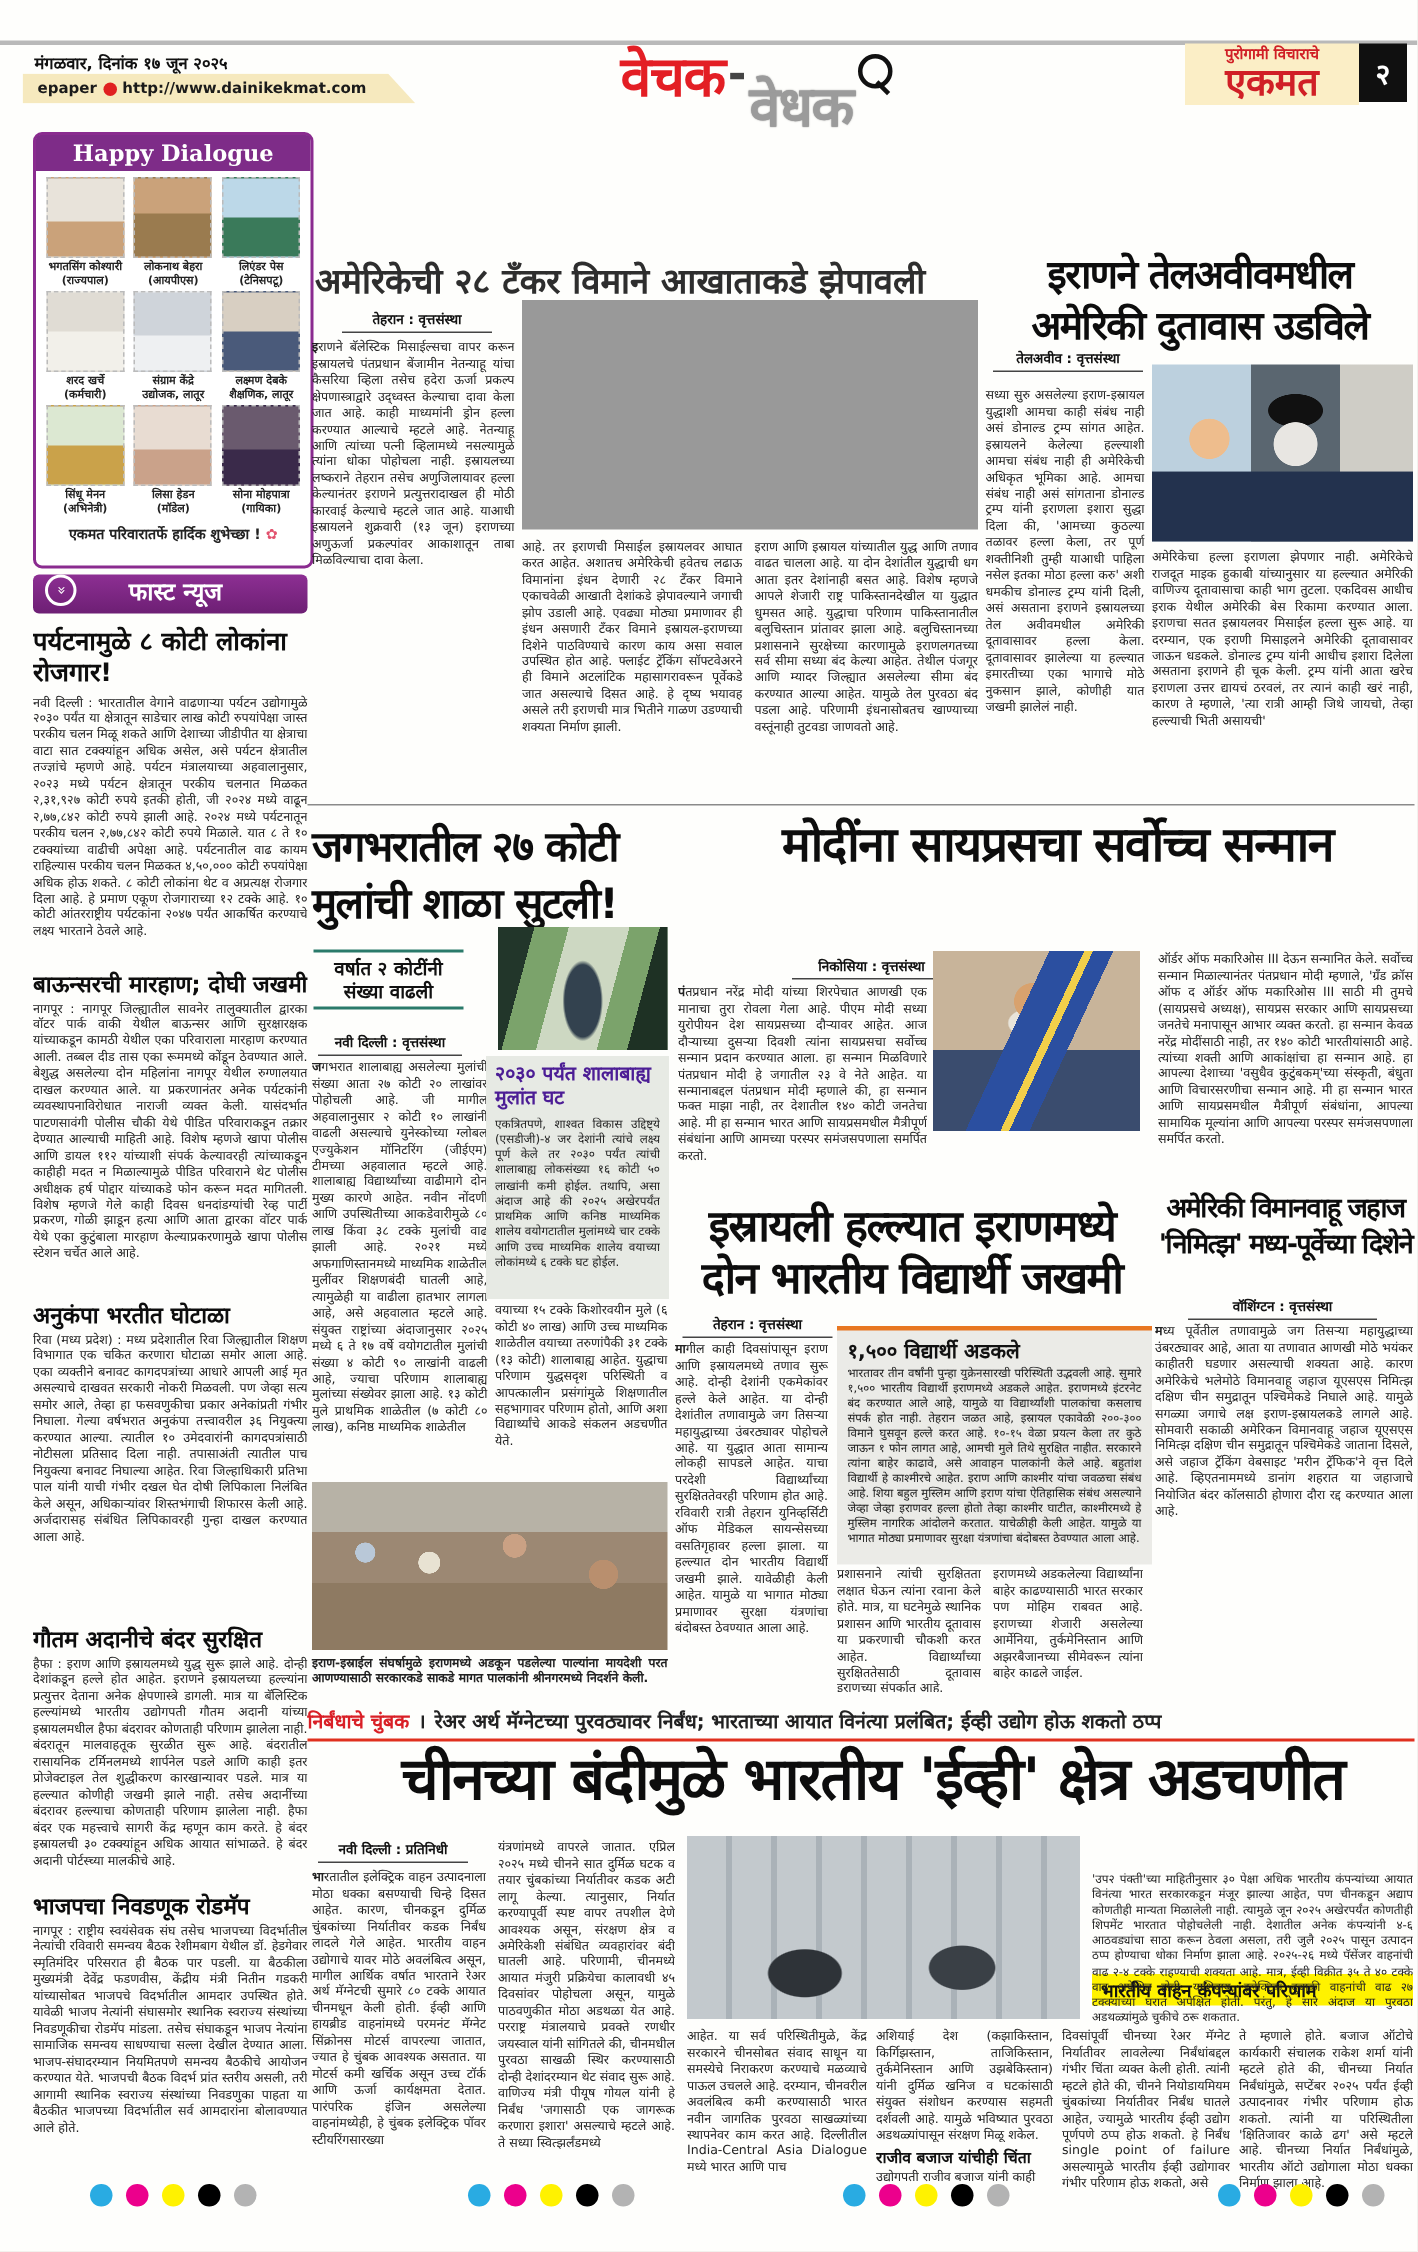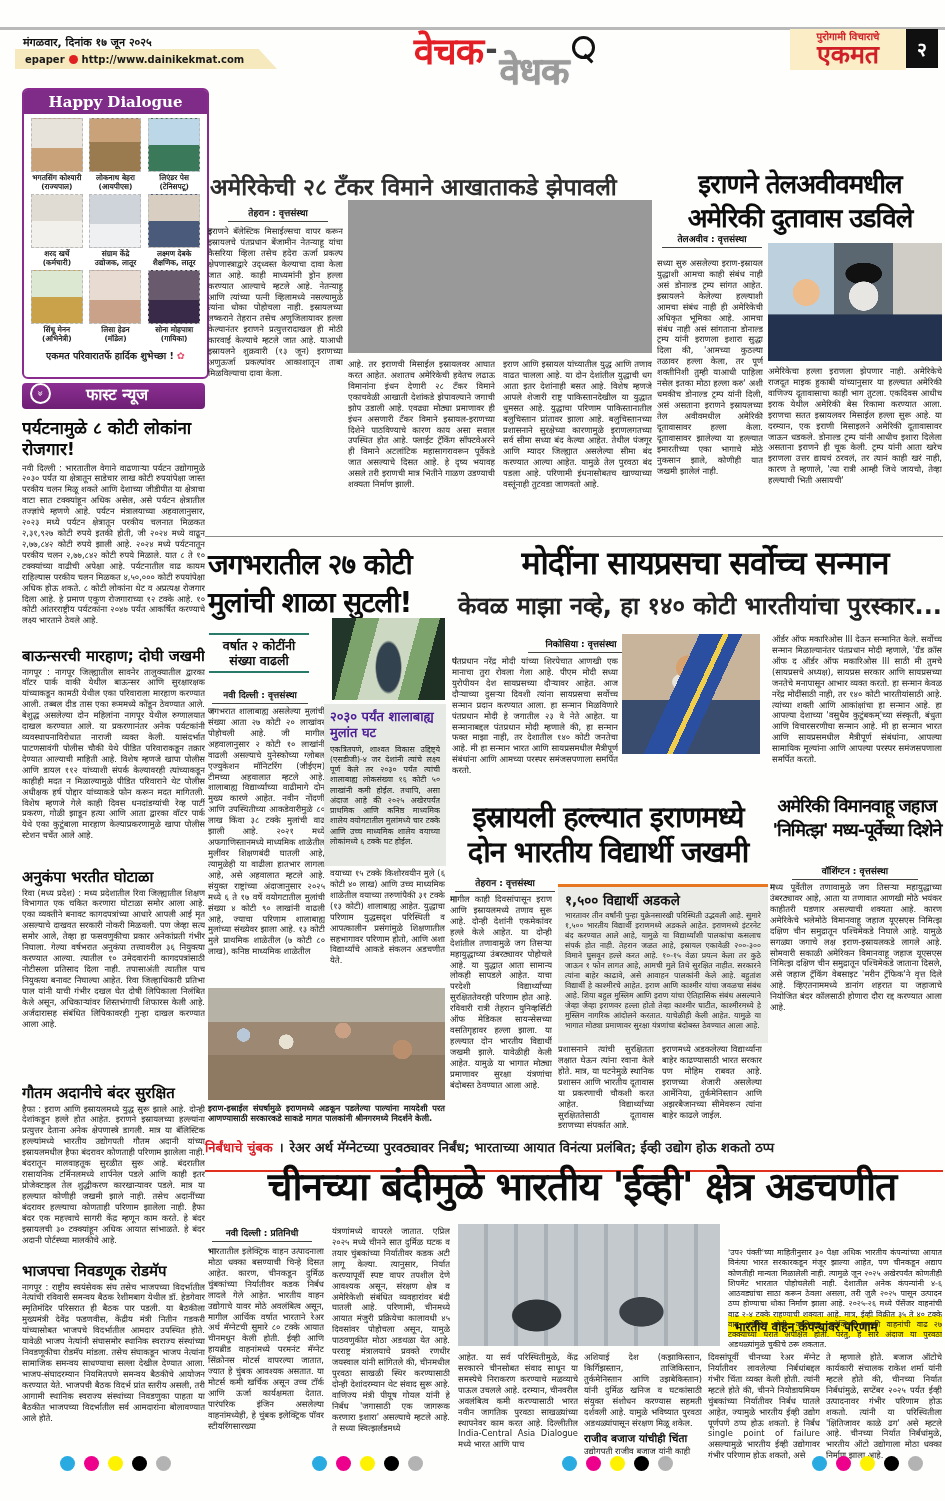--- a/index.html
+++ b/index.html
@@ -49,21 +49,21 @@
   .fh{font-size:13.5px;font-weight:bold;line-height:1.2;color:#0d0d0d;margin:6px 0 2px;}
   .fh.big{font-size:15px;}
   
   .graybox{background:#e7eae4;padding:5px 6px;}
   .graybox .gt{font-size:13px;font-weight:bold;line-height:1.25;margin-bottom:3px;color:#4c1d95;}
   .stbox{background:#ebebe7;border-top:3px solid #e87722;padding:4px 7px;}
   .stbox .gt{font-size:13.5px;font-weight:bold;margin-bottom:2px;color:#111;}
   .sidebox{border-top:2px solid #2a7a6a;border-bottom:2px solid #2a7a6a;
            font-size:12.5px;font-weight:bold;text-align:center;line-height:1.2;padding:3px 0;color:#111;}
   .caption{font-size:8.2px;font-weight:bold;line-height:1.25;text-align:justify;color:#222;}
-  .strip{display:flex;align-items:center;gap:6px;border-bottom:2px solid #e0301e;padding-bottom:14px;}
+  .strip{display:flex;align-items:center;gap:6px;border-bottom:2px solid #e0301e;padding-bottom:3px;}
   .strip .lb{color:#d91f26;font-size:13px;font-weight:bold;white-space:nowrap;}
   .strip .tx{color:#222;font-size:13px;font-weight:bold;white-space:nowrap;}
   .ybox-t{background:#fff200;font-size:12px;font-weight:bold;padding:2px 6px;color:#111;}
   .subh2{font-size:10.5px;font-weight:bold;margin:3px 0 1px;color:#111;}
   
   .photo{background-color:#999;}
   .ph-fire{background:
     radial-gradient(ellipse 70px 95px at 62% 55%,#ffe07a,#ff9a1f 35%,#e04a00 60%,rgba(120,30,0,.4) 78%,transparent 82%),
     radial-gradient(ellipse 55px 70px at 85% 60%,#ffd24a,#ff7a00 45%,rgba(160,40,0,.5) 75%,transparent 80%),
     radial-gradient(ellipse 90px 40px at 55% 92%,#ff8c00,#c63100 60%,transparent 75%),
@@ -223,21 +223,20 @@
   <div class="abs byline" style="left:212px;top:688px;width:96px;">नवी दिल्ली : वृत्तसंस्था</div>
   <div class="abs t first" style="left:208px;top:706px;width:117px;height:278px;">जगभरात शालाबाह्य असलेल्या मुलांची संख्या आता २७ कोटी २० लाखांवर पोहोचली आहे. जी मागील अहवालानुसार २ कोटी १० लाखांनी वाढली असल्याचे युनेस्कोच्या ग्लोबल एज्युकेशन मॉनिटरिंग (जीईएम) टीमच्या अहवालात म्हटले आहे. शालाबाह्य विद्यार्थ्यांच्या वाढीमागे दोन मुख्य कारणे आहेत. नवीन नोंदणी आणि उपस्थितीच्या आकडेवारीमुळे ८० लाख किंवा ३८ टक्के मुलांची वाढ झाली आहे. २०२१ मध्ये अफगाणिस्तानमध्ये माध्यमिक शाळेतील मुलींवर शिक्षणबंदी घातली आहे, त्यामुळेही या वाढीला हातभार लागला आहे, असे अहवालात म्हटले आहे. संयुक्त राष्ट्रांच्या अंदाजानुसार २०२५ मध्ये ६ ते १७ वर्षे वयोगटातील मुलांची संख्या ४ कोटी ९० लाखांनी वाढली आहे, ज्याचा परिणाम शालाबाह्य मुलांच्या संख्येवर झाला आहे. १३ कोटी मुले प्राथमिक शाळेतील (७ कोटी ८० लाख), कनिष्ठ माध्यमिक शाळेतील</div>
   <div class="abs photo ph-school" style="left:332px;top:618px;width:113px;height:82px;"></div>
   <div class="abs graybox" style="left:324px;top:704px;width:110px;height:152px;">
     <div class="gt">२०३० पर्यंत शालाबाह्य मुलांत घट</div>
     <div class="t" style="font-size:7.9px;height:118px;">एकत्रितपणे, शाश्वत विकास उद्दिष्ट्ये (एसडीजी)-४ जर देशांनी त्यांचे लक्ष्य पूर्ण केले तर २०३० पर्यंत त्यांची शालाबाह्य लोकसंख्या १६ कोटी ५० लाखांनी कमी होईल. तथापि, असा अंदाज आहे की २०२५ अखेरपर्यंत प्राथमिक आणि कनिष्ठ माध्यमिक शालेय वयोगटातील मुलांमध्ये चार टक्के आणि उच्च माध्यमिक शालेय वयाच्या लोकांमध्ये ६ टक्के घट होईल.</div>
   </div>
   <div class="abs t" style="left:330px;top:868px;width:115px;height:116px;">वयाच्या १५ टक्के किशोरवयीन मुले (६ कोटी ४० लाख) आणि उच्च माध्यमिक शाळेतील वयाच्या तरुणांपैकी ३१ टक्के (१३ कोटी) शालाबाह्य आहेत. युद्धाचा परिणाम युद्धसदृश परिस्थिती व आपत्कालीन प्रसंगांमुळे शिक्षणातील सहभागावर परिणाम होतो, आणि अशा विद्यार्थ्यांचे आकडे संकलन अडचणीत येते.</div>
 
   <div class="abs h-huge" style="left:468px;top:544px;width:474px;font-size:32px;line-height:1.2;">मोदींना सायप्रसचा सर्वोच्च सन्मान</div>
-  <div class="abs h-huge" style="left:455px;top:592px;width:490px;font-size:24px;line-height:1.2;letter-spacing:0;color:#222;">केवळ माझा नव्हे, हा १४० कोटी भारतीयांचा पुरस्कार...</div>
   <div class="abs byline" style="left:528px;top:637px;width:106px;">निकोसिया : वृत्तसंस्था</div>
   <div class="abs t first" style="left:452px;top:656px;width:166px;height:136px;">पंतप्रधान नरेंद्र मोदी यांच्या शिरपेचात आणखी एक मानाचा तुरा रोवला गेला आहे. पीएम मोदी सध्या युरोपीयन देश सायप्रसच्या दौऱ्यावर आहेत. आज दौऱ्याच्या दुसऱ्या दिवशी त्यांना सायप्रसचा सर्वोच्च सन्मान प्रदान करण्यात आला. हा सन्मान मिळविणारे पंतप्रधान मोदी हे जगातील २३ वे नेते आहेत. या सन्मानाबद्दल पंतप्रधान मोदी म्हणाले की, हा सन्मान फक्त माझा नाही, तर देशातील १४० कोटी जनतेचा आहे. मी हा सन्मान भारत आणि सायप्रसमधील मैत्रीपूर्ण संबंधांना आणि आमच्या परस्पर समंजसपणाला समर्पित करतो.</div>
   <div class="abs photo ph-modi" style="left:622px;top:634px;width:138px;height:120px;"></div>
   <div class="abs t" style="left:772px;top:634px;width:170px;height:160px;">ऑर्डर ऑफ मकारिओस III देऊन सन्मानित केले. सर्वोच्च सन्मान मिळाल्यानंतर पंतप्रधान मोदी म्हणाले, 'ग्रँड क्रॉस ऑफ द ऑर्डर ऑफ मकारिओस III साठी मी तुमचे (सायप्रसचे अध्यक्ष), सायप्रस सरकार आणि सायप्रसच्या जनतेचे मनापासून आभार व्यक्त करतो. हा सन्मान केवळ नरेंद्र मोदींसाठी नाही, तर १४० कोटी भारतीयांसाठी आहे. त्यांच्या शक्ती आणि आकांक्षांचा हा सन्मान आहे. हा आपल्या देशाच्या 'वसुधैव कुटुंबकम्'च्या संस्कृती, बंधुता आणि विचारसरणीचा सन्मान आहे. मी हा सन्मान भारत आणि सायप्रसमधील मैत्रीपूर्ण संबंधांना, आपल्या सामायिक मूल्यांना आणि आपल्या परस्पर समंजसपणाला समर्पित करतो.</div>
 
   <div class="abs h-huge" style="left:452px;top:800px;width:312px;font-size:29px;line-height:1.2;">इस्रायली हल्ल्यात इराणमध्ये दोन भारतीय विद्यार्थी जखमी</div>
   <div class="abs byline" style="left:455px;top:876px;width:100px;">तेहरान : वृत्तसंस्था</div>
   <div class="abs t first" style="left:450px;top:894px;width:102px;height:248px;">मागील काही दिवसांपासून इराण आणि इस्रायलमध्ये तणाव सुरू आहे. दोन्ही देशांनी एकमेकांवर हल्ले केले आहेत. या दोन्ही देशांतील तणावामुळे जग तिसऱ्या महायुद्धाच्या उंबरठ्यावर पोहोचले आहे. या युद्धात आता सामान्य लोकही सापडले आहेत. याचा परदेशी विद्यार्थ्यांच्या सुरक्षिततेवरही परिणाम होत आहे. रविवारी रात्री तेहरान युनिव्हर्सिटी ऑफ मेडिकल सायन्सेसच्या वसतिगृहावर हल्ला झाला. या हल्ल्यात दोन भारतीय विद्यार्थी जखमी झाले. यावेळीही केली आहेत. यामुळे या भागात मोठ्या प्रमाणावर सुरक्षा यंत्रणांचा बंदोबस्त ठेवण्यात आला आहे.</div>
   <div class="abs stbox" style="left:558px;top:884px;width:196px;height:148px;">
     <div class="gt">१,५०० विद्यार्थी अडकले</div>

